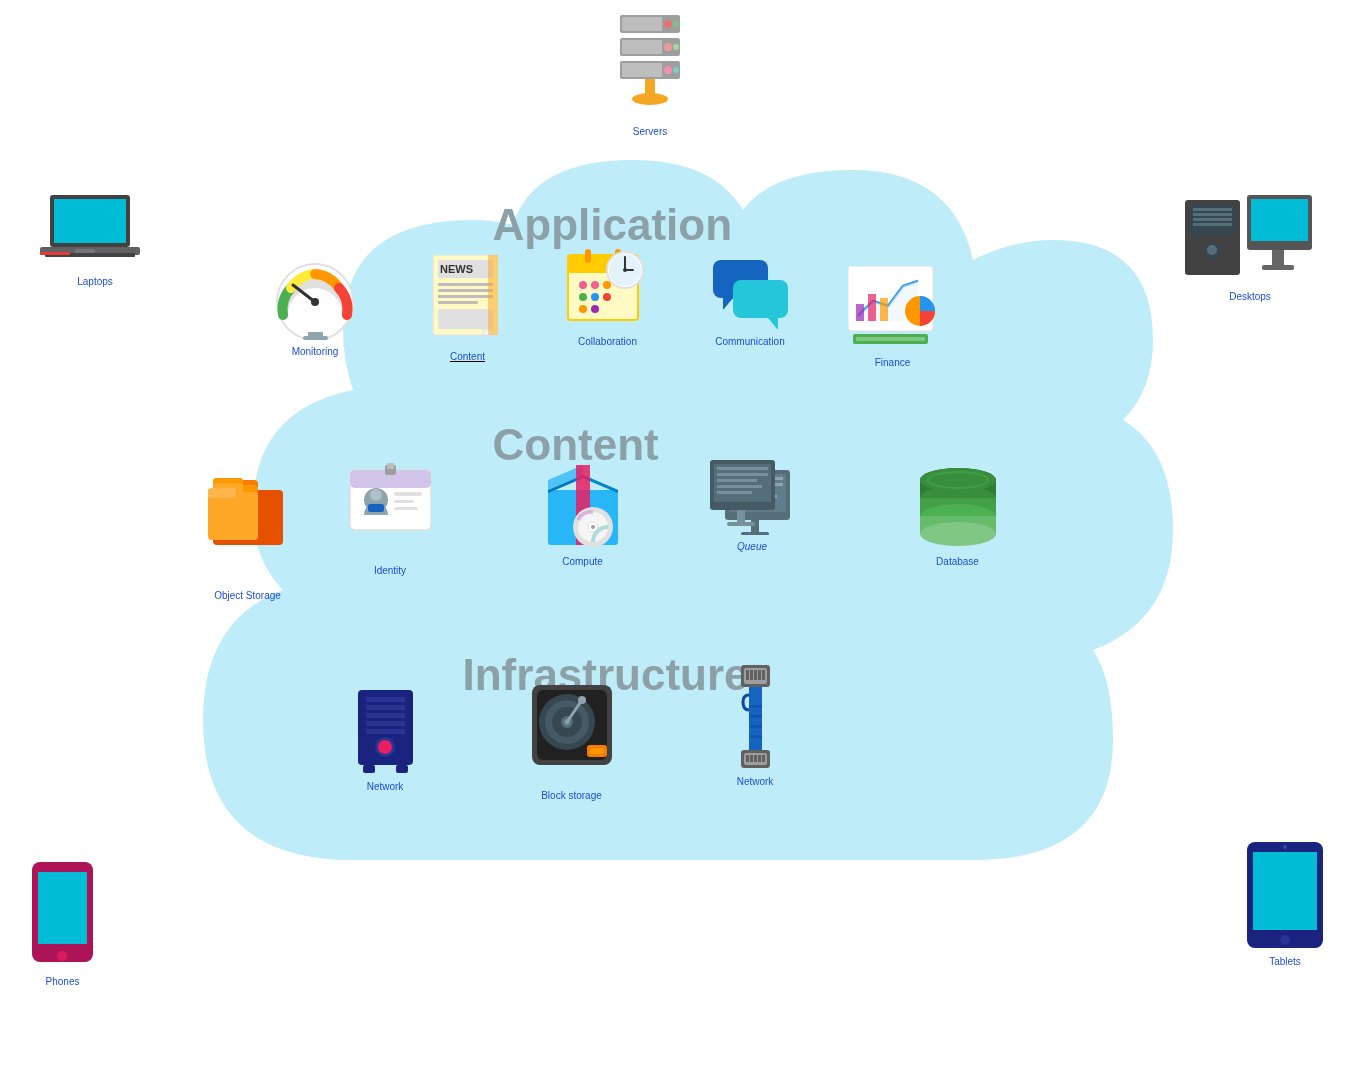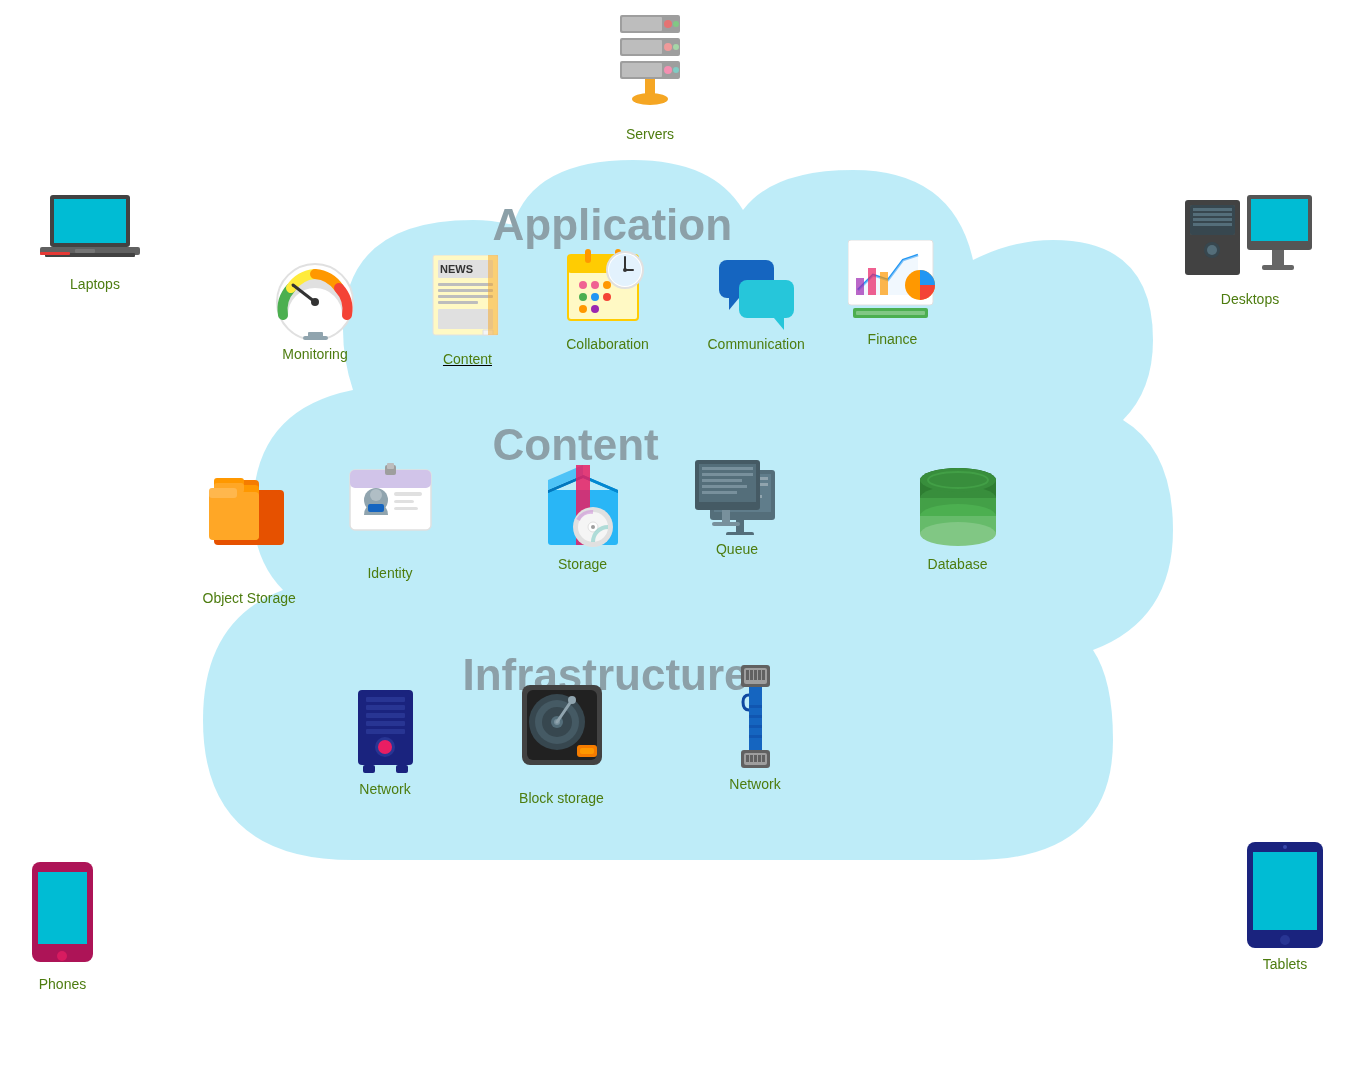--- a/index.html
+++ b/index.html
@@ -29,22 +29,22 @@
 
     .icon-item {
       position: absolute;
       display: flex;
       flex-direction: column;
       align-items: center;
       gap: 6px;
     }
 
     .icon-label {
-      font-size: 14px;
-      color: #4d7c0f;
+      font-size: 10px;
+      color: #1d4ed8;
       text-align: center;
       white-space: nowrap;
     }
 
     .section-title {
       position: absolute;
       font-size: 44px;
       font-weight: bold;
       color: #888;
       text-align: right;
@@ -264,21 +264,21 @@
 
         <rect x="5" y="5" width="55" height="38" rx="8" fill="#1565c0"></rect>
         <polygon points="15,43 25,43 15,55" fill="#1565c0"></polygon>
         <rect x="25" y="25" width="55" height="38" rx="8" fill="#26c6da"></rect>
         <polygon points="70,63 60,63 70,75" fill="#26c6da"></polygon>
       </svg>
     </div>
     <span class="icon-label">Communication</span>
   </div>
 
-  <div class="icon-item" style="left:695px; top:100px;justify-content:space-between;">
+  <div class="icon-item" style="left:695px; top:126px;justify-content:space-between;">
     <div class="icon-wrap">
       <svg width="90" height="85" viewBox="0 0 90 85">
 
         <rect x="0" y="0" width="85" height="65" rx="3" fill="white" stroke="#e0e0e0" stroke-width="1"></rect>
 
         <polyline points="10,50 25,35 40,40 55,20 70,15" fill="none" stroke="#2196f3" stroke-width="2.5"></polyline>
 
         <polygon points="10,50 25,35 40,40 55,20 70,15 70,55 10,55" fill="#e3f2fd" opacity="0.5"></polygon>
 
         <rect x="8" y="38" width="8" height="17" fill="#9c27b0" opacity="0.7"></rect>
@@ -359,24 +359,24 @@
 
         <circle cx="55" cy="72" r="20" fill="#e0e0e0"></circle>
         <circle cx="55" cy="72" r="15" fill="#f5f5f5"></circle>
         <circle cx="55" cy="72" r="5" fill="white" stroke="#e0e0e0"></circle>
         <circle cx="55" cy="72" r="2" fill="#9e9e9e"></circle>
 
         <path d="M 40,65 A 15,15 0 0,1 55,57" fill="none" stroke="#ce93d8" stroke-width="4" opacity="0.6"></path>
         <path d="M 55,87 A 15,15 0 0,1 70,72" fill="none" stroke="#80cbc4" stroke-width="4" opacity="0.6"></path>
       </svg>
     </div>
-    <span class="icon-label">Storage</span>
-  </div>
-
-  <div class="icon-item" style="left:537px; top:315px;">
+    <span class="icon-label">Compute</span>
+  </div>
+
+  <div class="icon-item" style="left:552px; top:315px;font-style:italic;">
     <div class="icon-wrap">
       <svg width="95" height="80" viewBox="0 0 95 80">
 
         <rect x="20" y="15" width="65" height="50" rx="3" fill="#546e7a"></rect>
         <rect x="24" y="19" width="57" height="38" fill="#607d8b"></rect>
         <rect x="27" y="22" width="51" height="3" fill="#90a4ae"></rect>
         <rect x="27" y="28" width="51" height="3" fill="#90a4ae"></rect>
         <rect x="27" y="34" width="40" height="3" fill="#90a4ae"></rect>
         <rect x="27" y="40" width="45" height="3" fill="#90a4ae"></rect>
         <rect x="27" y="46" width="35" height="3" fill="#90a4ae"></rect>
@@ -437,21 +437,21 @@
         <circle cx="37" cy="62" r="10" fill="#283593"></circle>
         <circle cx="37" cy="62" r="7" fill="#e91e63"></circle>
 
         <rect x="15" y="80" width="12" height="8" rx="2" fill="#1a237e"></rect>
         <rect x="48" y="80" width="12" height="8" rx="2" fill="#1a237e"></rect>
       </svg>
     </div>
     <span class="icon-label">Network</span>
   </div>
 
-  <div class="icon-item" style="left:364px; top:540px;gap:20px;">
+  <div class="icon-item" style="left:374px; top:540px;gap:20px;">
     <div class="icon-wrap">
       <svg width="90" height="90" viewBox="0 0 90 90">
 
         <rect x="5" y="5" width="80" height="80" rx="8" fill="#424242"></rect>
         <rect x="10" y="10" width="70" height="70" rx="6" fill="#212121"></rect>
 
         <circle cx="40" cy="42" r="28" fill="#37474f"></circle>
         <circle cx="40" cy="42" r="22" fill="#455a64"></circle>
         <circle cx="40" cy="42" r="15" fill="#37474f"></circle>
         <circle cx="40" cy="42" r="6" fill="#546e7a"></circle>

